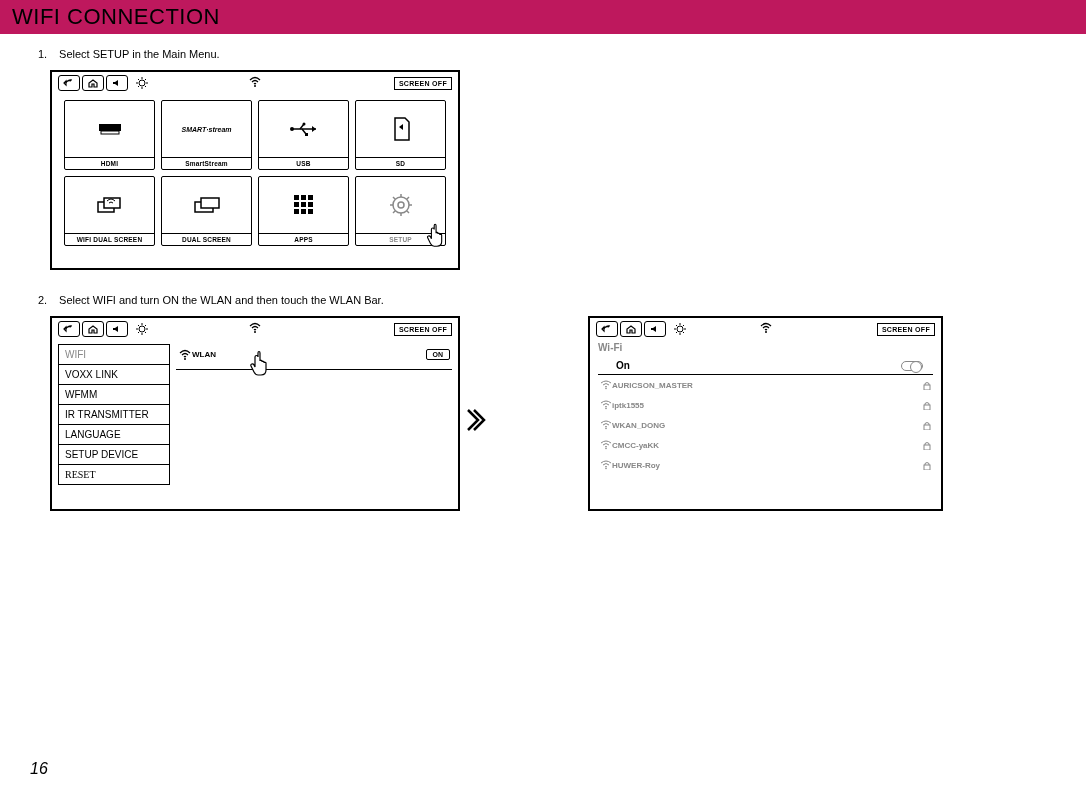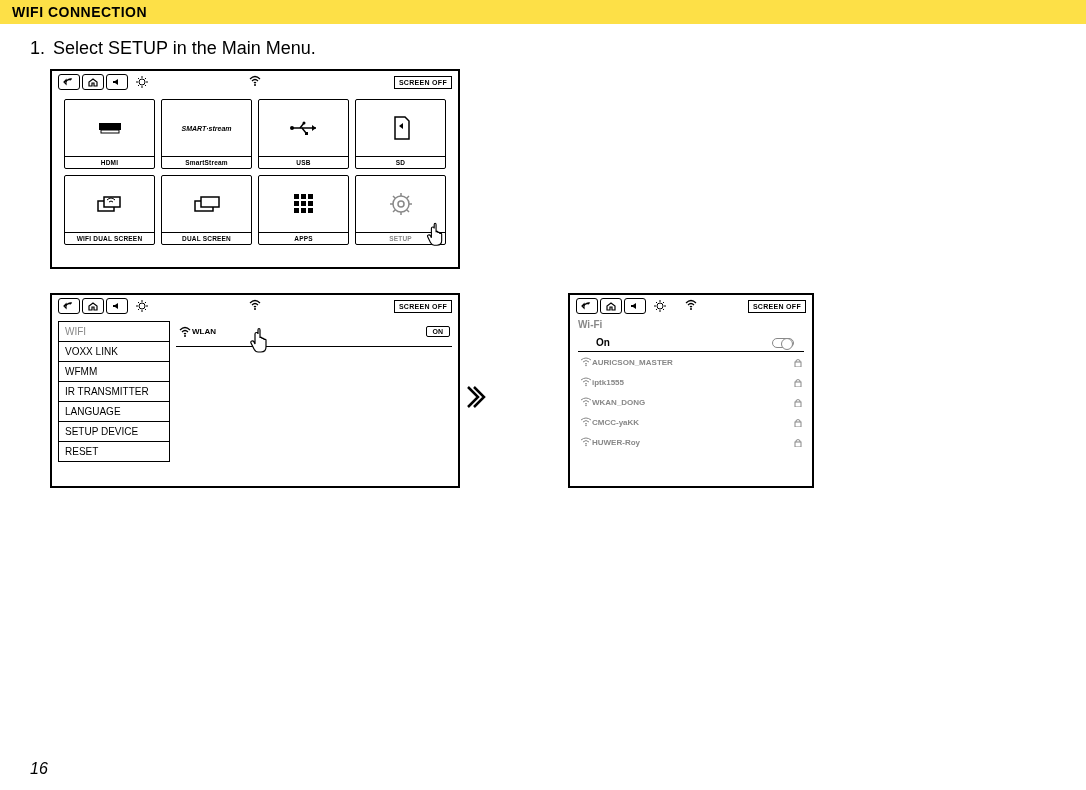--- a/index.html
+++ b/index.html
@@ -5,43 +5,43 @@
     * { box-sizing: border-box; margin: 0; padding: 0; }
     body {
       font-family: Arial, Helvetica, sans-serif;
       background: #fff;
       width: 1086px;
       height: 790px;
       position: relative;
       padding: 0;
     }
     .title-bar {
-      background: #fde047;
+      background: #be185d;
       padding: 4px 12px;
-      font-size: 14px;
-      font-weight: bold;
+      font-size: 22px;
+      font-weight: normal;
       letter-spacing: 0.5px;
     }
     .content {
       padding: 14px 30px;
     }
     .step {
-      font-size: 18px;
+      font-size: 11px;
       margin-bottom: 10px;
-      margin-left: 0;
+      margin-left: 8px;
     }
     .step-num { display:inline-block; width:18px; }
     .screen-panel {
       border: 2px solid #000;
       background: #fff;
       position: relative;
     }
     .panel1 { width: 410px; height: 200px; margin-left: 20px; margin-bottom: 24px; }
     .panel2 { width: 410px; height: 195px; margin-left: 20px; }
-    .panel3 { width: 246px; height: 195px; margin-left: 80px; }
+    .panel3 { width: 355px; height: 195px; margin-left: 100px; }
     .panel-header {
       display:flex;
       align-items:center;
       padding: 3px 6px;
       gap: 2px;
       position: relative;
       height: 22px;
     }
     .icon-btn {
       width: 22px; height: 16px;
@@ -113,21 +113,21 @@
     .p2-body { display:flex; padding: 4px 6px; gap: 6px; }
     .sidebar {
       width: 112px;
       border: 1.5px solid #000;
     }
     .sidebar-item {
       border-bottom: 1px solid #000;
       font-size: 10px;
       padding: 4px 6px;
     }
-    .sidebar-item:last-child { border-bottom:none; }
+    .sidebar-item:last-child { border-bottom:none;font-family:Liberation Serif, serif; }
     .sidebar-item.active { color:#888; }
     .wlan-row {
       flex:1;
       display:flex;
       align-items:center;
       border-bottom:1.5px solid #000;
       padding: 0 2px 4px;
       height: 26px;
       gap:0;
       position:relative;
@@ -347,20 +347,24 @@
             </svg>
         </div>
         <div class="tile-label">SETUP</div>
         <svg class="hand-cursor" viewBox="0 0 30 30">
             <path d="M12 5 C12 3 14 3 14 5 V13 C14 12 16 12 16 13 V14 C16 13 18 13 18 14 V15 C18 14 20 14 20 15 V22 C20 25 18 27 15 27 H12 C10 27 9 26 8 24 L5 18 C4 16 7 15 8 17 L9 19 V9 C9 7 12 7 12 9 Z" fill="#fff" stroke="#000" stroke-width="1.2"></path>
           </svg>
       </div>
     </div>
   </div>
 
+  <p class="step">
+    <span class="step-num">2.</span>
+    <span>Select WIFI and turn ON the WLAN and then touch the WLAN Bar.</span>
+  </p>
 
   <div class="row-layout">
 
     <div class="screen-panel panel2">
       <div class="panel-header">
         <div class="icon-btn">
             <svg width="12" height="10">
               <path d="M9 2 A5 4 0 0 0 3 5 L3 3 L1 5 L3 7 L3 5.2 A3.5 2.8 0 0 1 8 3" fill="none" stroke="#000" stroke-width="1.2"></path>
             </svg>
           </div>

